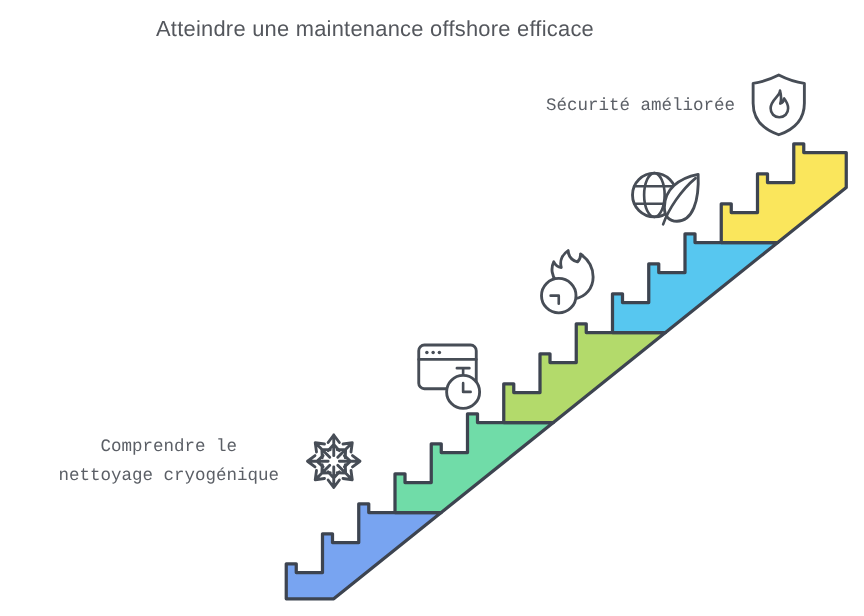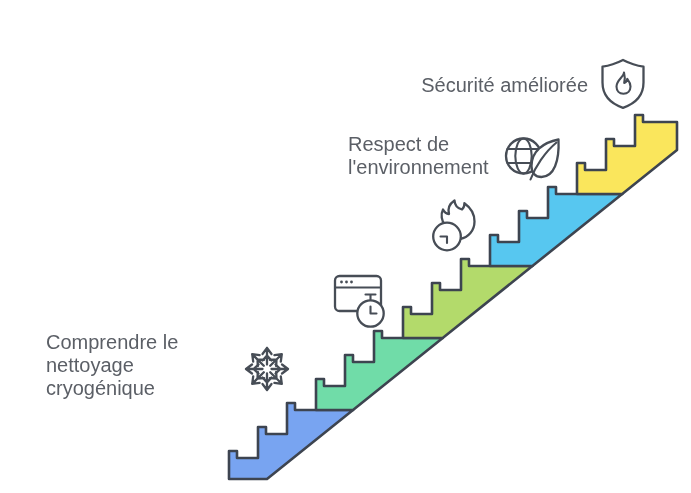--- a/index.html
+++ b/index.html
@@ -6,22 +6,23 @@
   .canvas{
     position:relative;width:691px;height:493px;overflow:hidden;
     background:var(--bg,#fff);
     font-family:"Liberation Sans", sans-serif;
   }
   .title{
     position:absolute;left:0;top:13px;width:600px;text-align:center;
     font-size:17.5px;color:var(--title-color,#54575d);letter-spacing:.2px;
   }
   .label{
-    position:absolute;text-align:left;font-size:20px;line-height:23px;
+    position:absolute;text-align:center;font-size:14px;line-height:23px;
     color:var(--text-color,#5b5f66);
+    font-family:Liberation Mono, monospace;
   }
   .icon{position:absolute;}
   #stairs-svg{position:absolute;left:0;top:0;}
   .st{fill:none;stroke:var(--icon-stroke,#474d56);stroke-width:2.3;
       stroke-linecap:round;stroke-linejoin:round;}
   .thin{stroke-width:2.1;}
   .dot{fill:var(--icon-stroke,#474d56);stroke:none;}
   .cfill{fill:#fff;}
   .halo{fill:none;stroke:#fff;stroke-width:7;stroke-linecap:round;}
 </style>
@@ -31,30 +32,30 @@
 <div class="canvas" style="--bg: #ffffff; --title-color: #54575d; --text-color: #5b5f66; --icon-stroke: #474d56;">
 
   <svg id="stairs-svg" width="691" height="493" viewBox="0 0 691 493">
       <path d="M353.0 410 L295 410 L295 403 L287 403 L287 434 L266 434 L266 427 L258 427 L258 458 L237 458 L237 451 L229 451 L229 479 L267 479 Z" fill="#78a4f1" stroke="#3d4450" stroke-width="2.6" stroke-linejoin="round"></path>
       <path d="M442.7 338 L382 338 L382 331 L374 331 L374 362 L353 362 L353 355 L345 355 L345 386 L324 386 L324 379 L316 379 L316 410 L353.0 410 Z" fill="#70dca8" stroke="#3d4450" stroke-width="2.6" stroke-linejoin="round"></path>
       <path d="M532.4 266 L469 266 L469 259 L461 259 L461 290 L440 290 L440 283 L432 283 L432 314 L411 314 L411 307 L403 307 L403 338 L442.7 338 Z" fill="#b3da6b" stroke="#3d4450" stroke-width="2.6" stroke-linejoin="round"></path>
       <path d="M622.2 194 L556 194 L556 187 L548 187 L548 218 L527 218 L527 211 L519 211 L519 242 L498 242 L498 235 L490 235 L490 266 L532.4 266 Z" fill="#57c7f0" stroke="#3d4450" stroke-width="2.6" stroke-linejoin="round"></path>
       <path d="M677 150 L677 122 L643 122 L643 115 L635 115 L635 146 L614 146 L614 139 L606 139 L606 170 L585 170 L585 163 L577 163 L577 194 L622.2 194 Z" fill="#fae65c" stroke="#3d4450" stroke-width="2.6" stroke-linejoin="round"></path>
     </svg>
 
+  <div class="title">Atteindre une maintenance offshore efficace</div>
 
   <div class="label" style="right:103px;top:74px;">Sécurité améliorée</div>
   <div class="icon" style="left:598px;top:57px;">
     <svg width="50" height="54" viewBox="0 0 50 54">
       <path class="st" d="M25 3 C19.5 5.8 11.5 8.7 4.5 9.7 L4.5 25.5 C4.5 39.5 13.5 46.8 25 50.8 C36.5 46.8 45.5 39.5 45.5 25.5 L45.5 9.7 C38.5 8.7 30.5 5.8 25 3 Z"></path>
       <path class="st thin" d="M26 15.5 C26 19.8 18.5 23 18.5 29.5 C18.5 33.9 21.4 36.8 25.4 36.8 C29.6 36.8 32.5 33.9 32.5 29.5 C32.5 26.5 31 24 29.3 21.8 C29 23.8 27.6 25.4 26.2 25.9 C27.1 22.9 26.8 18.5 26 15.5 Z"></path>
     </svg>
   </div>
 
-  <div class="label" style="right:193px;top:133px;width:150px;">Respect de l'environnement</div>
   <div class="icon" style="left:502px;top:126px;">
     <svg width="62" height="62" viewBox="0 0 62 62">
       <circle class="st" cx="21.5" cy="30" r="17.5"></circle>
       <path class="st thin" d="M5.5 23 H37.5 M5.5 37 H37.5"></path>
       <ellipse class="st thin" cx="21.5" cy="30" rx="8.2" ry="17.5"></ellipse>
       <path class="st cfill" d="M56.5 13.5 C41 16.5 29.5 25.5 29.5 40 C29.5 47 33.5 51 39.5 51 C52 51 57.5 35 56.5 13.5 Z"></path>
       <path class="st thin" d="M28.5 53.5 C33 41 43 26 54.5 16.5"></path>
     </svg>
   </div>
 
@@ -73,21 +74,21 @@
       <circle class="dot" cx="9.5" cy="14" r="1.4"></circle>
       <circle class="dot" cx="14.5" cy="14" r="1.4"></circle>
       <circle class="dot" cx="19.5" cy="14" r="1.4"></circle>
       <path class="halo" d="M33.5 26.5 H43.5 M38.5 26.5 V31"></path>
       <path class="st thin" d="M33.5 26.5 H43.5 M38.5 26.5 V31.5"></path>
       <circle class="st cfill" cx="38.5" cy="45.5" r="13.2"></circle>
       <path class="st thin" d="M38.5 45.5 V38.5 M38.5 45.5 H44.5"></path>
     </svg>
   </div>
 
-  <div class="label" style="right:467px;top:331px;width:178px;">Comprendre le nettoyage cryogénique</div>
+  <div class="label" style="right:467px;top:347px;width:178px;">Comprendre le nettoyage cryogénique</div>
   <div class="icon" style="left:238px;top:342px;">
     <svg width="58" height="54" viewBox="0 0 58 54">
       <g id="snowflake-g">
           <path d="M33.5 27.0 L50.0 27.0 M44.0 22.5 L50.0 27.0 L44.0 31.5 M37.5 22.5 L42.5 27.0 L37.5 31.5" class="st" stroke-width="2.2"></path>
           <path d="M32.2 23.8 L43.8 12.2 M36.4 13.2 L43.8 12.2 L42.8 19.6 M31.8 17.8 L38.5 17.5 L38.2 24.2" class="st" stroke-width="2.2"></path>
           <path d="M29.0 22.5 L29.0 6.0 M24.5 12.0 L29.0 6.0 L33.5 12.0 M24.5 18.5 L29.0 13.5 L33.5 18.5" class="st" stroke-width="2.2"></path>
           <path d="M25.8 23.8 L14.2 12.2 M15.2 19.6 L14.2 12.2 L21.6 13.2 M19.8 24.2 L19.5 17.5 L26.2 17.8" class="st" stroke-width="2.2"></path>
           <path d="M24.5 27.0 L8.0 27.0 M14.0 31.5 L8.0 27.0 L14.0 22.5 M20.5 31.5 L15.5 27.0 L20.5 22.5" class="st" stroke-width="2.2"></path>
           <path d="M25.8 30.2 L14.2 41.8 M21.6 40.8 L14.2 41.8 L15.2 34.4 M26.2 36.2 L19.5 36.5 L19.8 29.8" class="st" stroke-width="2.2"></path>
           <path d="M29.0 31.5 L29.0 48.0 M33.5 42.0 L29.0 48.0 L24.5 42.0 M33.5 35.5 L29.0 40.5 L24.5 35.5" class="st" stroke-width="2.2"></path>

